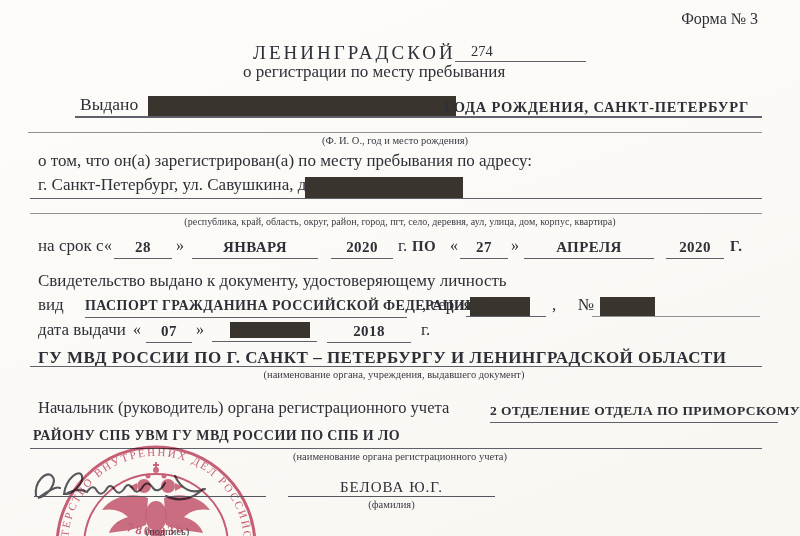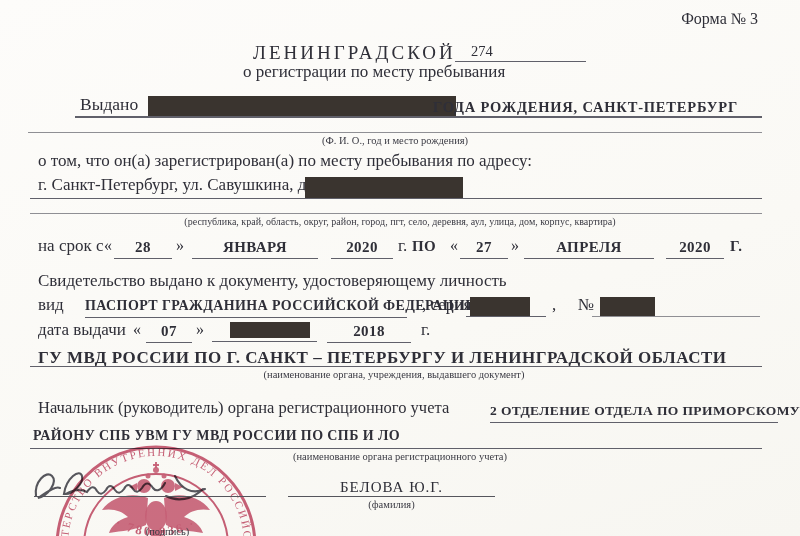--- a/index.html
+++ b/index.html
@@ -26,21 +26,21 @@
   <div class="abs t" style="right:42px;top:10px;font-size:16px;">Форма № 3</div>
 
   <div class="abs" style="left:253px;top:42px;font-size:19px;letter-spacing:3px;white-space:nowrap;">ЛЕНИНГРАДСКОЙ</div>
   <div class="abs cell" style="left:455px;top:41px;width:115px;height:20px;font-size:14.5px;line-height:20px;text-align:left;padding-left:16px;">
     <span>274</span>
   </div>
   <div class="abs t" style="left:243px;top:62px;">о регистрации по месту пребывания</div>
 
   <div class="abs t" style="left:80px;top:94px;font-size:17.5px;">Выдано</div>
   <div class="abs box" style="left:148px;top:96px;width:308px;height:21px;"></div>
-  <div class="abs typed" style="left:433px;top:99px;font-size:14.5px;letter-spacing:.8px;">ГОДА РОЖДЕНИЯ, САНКТ-ПЕТЕРБУРГ</div>
+  <div class="abs typed" style="left:444px;top:99px;font-size:14.5px;letter-spacing:.8px;">ГОДА РОЖДЕНИЯ, САНКТ-ПЕТЕРБУРГ</div>
   <div class="abs line" style="left:75px;top:116px;width:687px;border-bottom-width:2px;"></div>
   <div class="abs thin" style="left:28px;top:132px;width:734px;height:0;"></div>
   <div class="abs cap center" style="left:0;top:135px;width:790px;">(Ф. И. О., год и место рождения)</div>
 
   <div class="abs t" style="left:38px;top:151px;">о том, что он(а) зарегистрирован(а) по месту пребывания по адресу:</div>
   <div class="abs t" style="left:38px;top:175px;">г. Санкт-Петербург, ул. Савушкина, дом</div>
   <div class="abs box" style="left:305px;top:177px;width:158px;height:21px;"></div>
   <div class="abs line" style="left:30px;top:198px;width:732px;"></div>
   <div class="abs thin" style="left:30px;top:213px;width:732px;height:0;"></div>
   <div class="abs cap center" style="left:0;top:216px;width:800px;font-size:10px;">(республика, край, область, округ, район, город, пгт, село, деревня, аул, улица, дом, корпус, квартира)</div>

